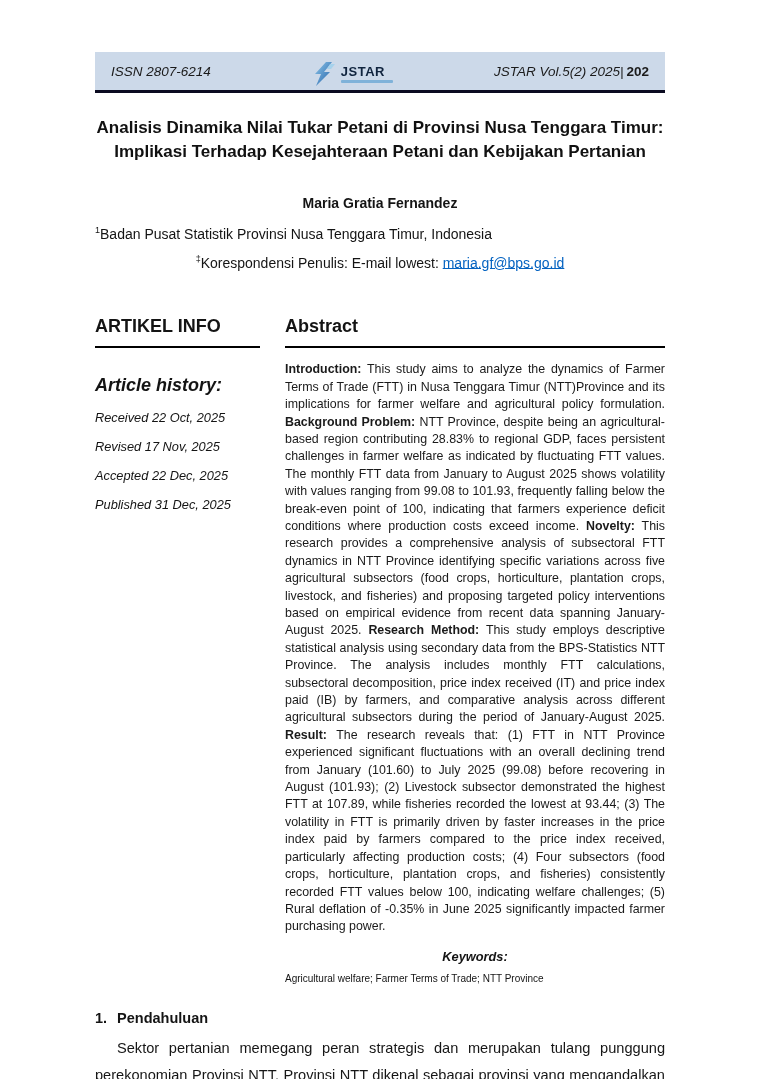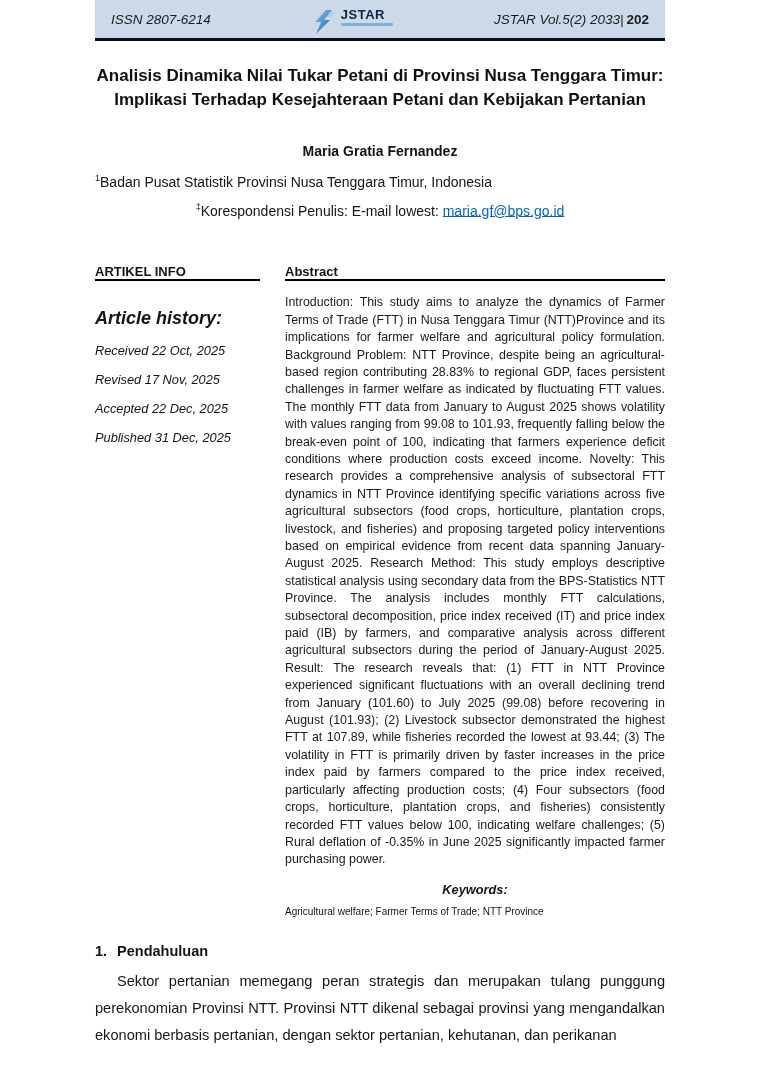--- a/index.html
+++ b/index.html
@@ -5,51 +5,51 @@
   * { margin:0; padding:0; box-sizing:border-box; }
   html,body { background:#ffffff; }
   .page {
     position:relative; width:760px; height:1079px; background:#ffffff;
     font-family:"Liberation Sans", sans-serif; color:#141414; overflow:hidden;
   }
   .content { position:absolute; left:95px; top:0; width:570px; }
 
   
   .header-bar {
-    height:41px; background:#ccd9e9;
+    margin-top:52px; height:41px; background:#ccd9e9;
     border-bottom:3px solid #0b0b21;
     display:flex; align-items:center; justify-content:space-between;
     padding:16px 16px; position:relative;
   }
   .issn { font-style:italic; font-size:13.5px; color:#1b1b1b; }
   .journal-ref { font-style:italic; font-size:13.5px; color:#1b1b1b; white-space:nowrap; }
   .journal-ref b { font-style:normal; font-weight:bold; margin-left:3px; }
-  .logo { display:flex; gap:3px; position:relative; top:3px; }
+  .logo { display:flex; align-items:center; gap:3px; position:relative; top:3px; }
   .logo-textwrap { display:flex; flex-direction:column; line-height:1; }
   .logo-name { font-weight:bold; font-size:13px; color:#10243e; letter-spacing:0.5px; }
   .logo-sub { margin-top:2px; height:3px; width:52px; background:#7fb2d9; border-radius:1px; }
 
   
   .title { margin-top:23px; text-align:center; font-weight:bold; font-size:17px; line-height:24px; color:#111; }
   .author { margin-top:31px; text-align:center; font-weight:bold; font-size:14px; }
   .affiliation { margin-top:14px; text-align:left; font-size:14px; }
   .correspondence { margin-top:12px; text-align:center; font-size:14px; }
   sup { font-size:9px; }
   .email-link { color:#0563c1; text-decoration:underline; cursor:pointer; }
 
   
   .columns { display:flex; margin-top:46px; }
   .col-left { width:165px; margin-right:25px; flex:none; }
   .col-right { width:380px; flex:none; }
-  .col-heading { font-weight:bold; font-size:13px; padding-bottom:0; border-bottom:2px solid #000; }
+  .col-heading { font-weight:bold; font-size:18px; padding-bottom:9px; border-bottom:2px solid #000; }
   .history-label { margin-top:27px; font-style:italic; font-weight:bold; font-size:18px; }
   .history-line { margin-top:14px; font-style:italic; font-size:12.8px; }
 
   .abstract-body { margin-top:13px; font-size:12.4px; line-height:17.4px; text-align:justify; color:#1a1a1a; }
-  .abstract-body b { font-weight:normal; }
+  .abstract-body b { font-weight:bold; }
   .keywords-label { margin-top:13px; font-style:italic; font-weight:bold; font-size:12.8px;text-align:center; }
   .keywords { margin-top:9px; font-size:10px; }
 
   
   .section-heading { margin-top:26px; font-weight:bold; font-size:14.5px; }
   .section-heading .num { margin-right:10px; }
   .body-paragraph { margin-top:9px; font-size:14.6px; line-height:27px; text-align:justify; text-indent:22px; color:#161616; }
 </style>
 </head>
 <body>
@@ -68,21 +68,21 @@
             </linearGradient>
           </defs>
           <polygon points="14,2 20,2 12,12 18,12 4,26 9,14 3,14" fill="url(#lg1)"></polygon>
           <polygon points="18,4 23,4 19,9 15,9" fill="#9fd0ec" opacity="0.85"></polygon>
         </svg>
         <span class="logo-textwrap">
           <span class="logo-name">JSTAR</span>
           <span class="logo-sub"></span>
         </span>
       </span>
-      <span class="journal-ref"><span>JSTAR Vol.5(2) 2033|</span><b>202</b></span>
+      <span class="journal-ref"><span>JSTAR Vol.5(2) 2025|</span><b>202</b></span>
     </div>
 
     <div class="title">Analisis Dinamika Nilai Tukar Petani di Provinsi Nusa Tenggara Timur: Implikasi Terhadap Kesejahteraan Petani dan Kebijakan Pertanian</div>
     <div class="author">Maria Gratia Fernandez</div>
     <div class="affiliation"><sup>1</sup><span>Badan Pusat Statistik Provinsi Nusa Tenggara Timur, Indonesia</span></div>
     <div class="correspondence"><sup>‡</sup><span>Korespondensi Penulis: E-mail lowest: </span><span class="email-link">maria.gf@bps.go.id</span></div>
 
     <div class="columns">
       <div class="col-left">
         <div class="col-heading">ARTIKEL INFO</div>

